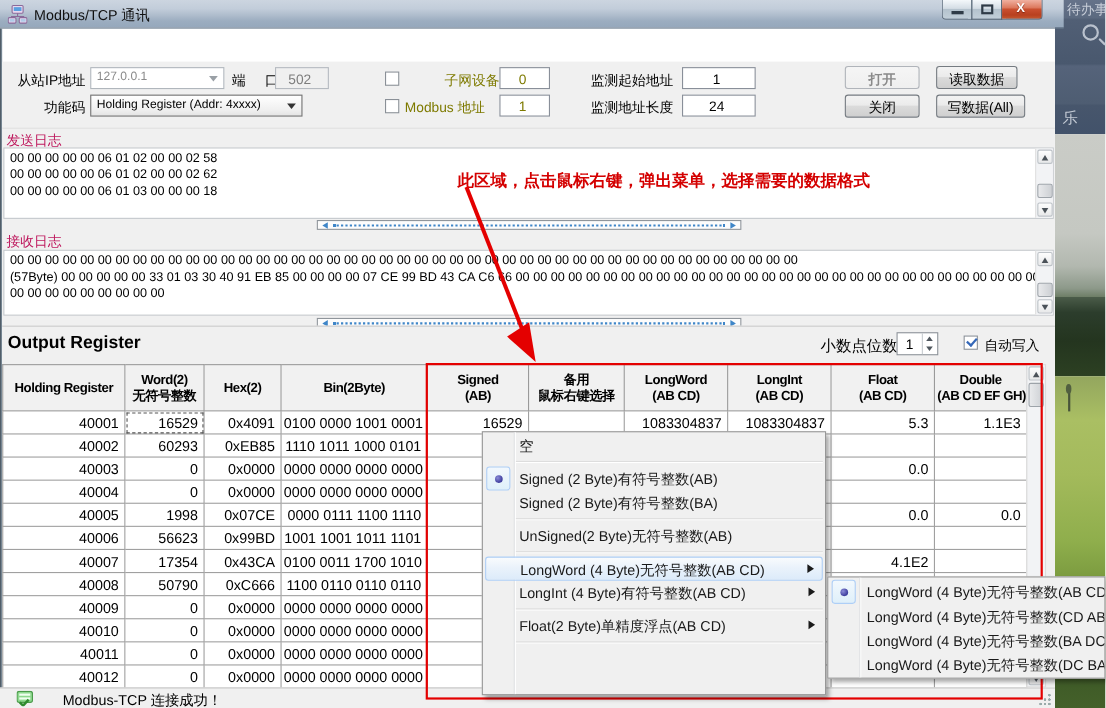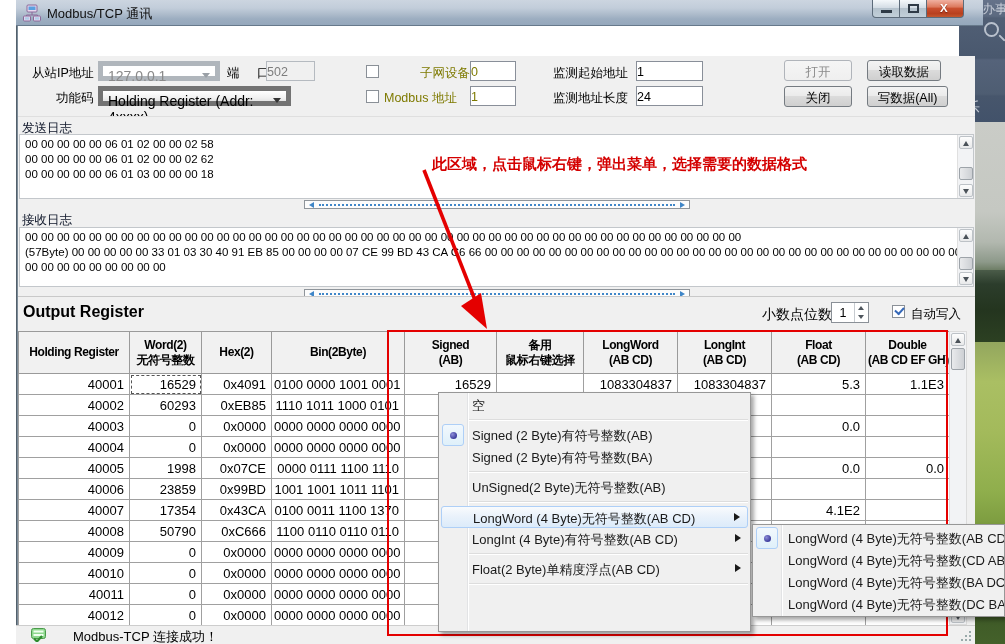--- a/index.html
+++ b/index.html
@@ -20,21 +20,21 @@
   .bg-trees { left:0; top:270px; width:46px; height:72px;
      background:linear-gradient(180deg,#4b5c49 0,#2c3d2c 14px,#24351f 40px,#2c4022 72px); }
   .bg-meadow { left:0; top:342px; width:46px; height:182px;
      background:linear-gradient(180deg,#93a65e 0,#aabf63 40px,#a3ba5b 90px,#8fae4c 150px,#7c9c40 182px); }
   .bg-bush { left:0; top:524px; width:46px; height:120px;
      background:linear-gradient(180deg,#5d7a33 0,#49652c 40px,#3c5726 80px,#44612a 120px); }
   .bg-tree-small { left:12px; top:354px; width:1.5px; height:20px; background:#47543a; }
   .bg-tree-small:before { content:""; position:absolute; left:-2px; top:-5px; width:5px; height:9px; background:#515f40; border-radius:50%; }
 
   
-  #app { left:16px; top:0; width:967px; height:644px; z-index:1; }
+  #app { left:0; top:0; width:967px; height:644px; z-index:1; }
 
   
   .titlebar { left:0; top:0; width:967px; height:26px;
      background:linear-gradient(180deg,#ccd5e0 0,#c2cdda 8px,#aebccc 14px,#9cadc0 19px,#94a7bb 26px);
      border-bottom:1px solid #67798b; }
   .title-icon { left:7px; top:4px; width:18px; height:18px; }
   .title-text { left:31px; top:5px; font-size:13px; color:#101010; white-space:nowrap; }
   .winbtns { left:856px; top:0; width:92px; height:18px; }
   .winbtn { position:absolute; top:0; height:18px; border:1px solid #5c6b7a; border-top:none;
      background:linear-gradient(180deg,#f4f8fb 0,#d4dde5 45%,#b4c2cd 50%,#c2cfd9 100%); }
@@ -55,36 +55,36 @@
   .banner-title { left:100px; width:857px; top:6px; text-align:center; color:#ffffff; font-size:16px; font-weight:bold;
      font-family:"Liberation Mono", monospace; letter-spacing:1px; white-space:nowrap; }
   .banner-author { left:843px; top:1px; width:100px; text-align:center; color:#b8dcdc; font-size:12px; line-height:13px; white-space:nowrap; }
   .banner-qq { font-size:10.5px; color:#aed4d4; }
 
   
   .panel { left:2px; top:56px; width:957px; height:60px; background:#f0f0f0; }
   .lbl { position:absolute; font-size:12.5px; color:#000; white-space:nowrap; }
   .lbl-olive { color:#7e7a00; }
   .field { position:absolute; background:#fff; border:1px solid #898f99; font-size:12.5px; color:#000;
-     text-align:left; padding:2px 4px 0 0; }
+     text-align:center; padding:2px 4px 0 0; }
   .field-olive { color:#7e7a00; }
   .field-dis { background:#f0f0f0; color:#7d7d7d; border-color:#b5bac0; }
-  .combo { position:absolute; border:5px solid #737373; background:linear-gradient(180deg,#ffffff,#f0f0f0 70%,#e4e4e4); font-size:14px; padding:2px 0 0 5px; }
+  .combo { position:absolute; border:1px solid #737373; background:linear-gradient(180deg,#ffffff,#f0f0f0 70%,#e4e4e4); font-size:11px; padding:2px 0 0 5px; }
   .combo-dis { border-color:#b0b6bc; background:#fff; color:#8a8a8a; }
   .combo-arrow { position:absolute; right:5px; top:7px; width:0; height:0; border-left:4px solid transparent; border-right:4px solid transparent; border-top:5px solid #333; }
   .combo-arrow.gray { border-top-color:#9aa0a6; }
   .checkbox { position:absolute; width:13px; height:13px; background:#fff; border:1px solid #8a9097; }
   .checkbox.checked:after { content:""; position:absolute; left:2px; top:1px; width:7px; height:4px; border-left:2px solid #3568b8; border-bottom:2px solid #3568b8; transform:rotate(-48deg); }
   .btn { position:absolute; border:1px solid #757b81; border-radius:3px; font-size:12.5px; color:#000; text-align:center;
      background:linear-gradient(180deg,#f3f3f3 0,#ebebeb 45%,#dbdbdb 50%,#cfcfcf 100%); padding-top:3px; }
   .btn-dis { border-color:#b0b4ba; color:#8a8a8a; background:linear-gradient(180deg,#f5f5f5,#efefef); }
 
   
   .logsec { left:2px; top:116px; width:957px; height:180px; background:#f0f0f0; border-top:1px solid #dfdfdf; }
-  .log-label { position:absolute; font-size:12.5px; color:#0f172a; }
+  .log-label { position:absolute; font-size:12.5px; color:#be185d; }
   .logbox { position:absolute; left:1px; width:955px; background:#fff; border:1px solid #c3c7cb; }
   .logline { font-size:11.5px; color:#000; line-height:15px; white-space:nowrap; padding-left:5px; }
   .annotation { left:414px; top:38px; font-size:15px; font-weight:bold; color:#d40000; white-space:nowrap; }
 
   
   .vscroll { position:absolute; width:16px; background:#f2f3f5; border-left:1px solid #e0e0e0; }
   .vs-btn { position:absolute; left:1px; width:14px; height:13px; background:linear-gradient(180deg,#fdfdfd,#e8e9ea); border:1px solid #bdc2c7; border-radius:2px; }
   .vs-up { top:1px; } .vs-down { bottom:1px; }
   .vs-thumb { position:absolute; left:1px; width:14px; background:linear-gradient(90deg,#e9eaec,#cdd0d4); border:1px solid #9da3a9; border-radius:2px; }
   .tri-up { position:absolute; left:3px; top:4px; width:0; height:0; border-left:3.5px solid transparent; border-right:3.5px solid transparent; border-bottom:5px solid #4b5259; }
@@ -217,21 +217,21 @@
 
     <div class="checkbox" style="left:348px;top:34px;"></div>
     <span class="lbl lbl-olive" style="left:366px;top:34px;">Modbus 地址</span>
     <input class="field field-olive" style="left: 452px; top: 30px; width: 46px; height: 20px;" readonly="" value="1">
 
     <span class="lbl" style="left:535px;top:9px;">监测起始地址</span>
     <input class="field" style="left: 618px; top: 5px; width: 67px; height: 20px;" value="1">
     <span class="lbl" style="left:535px;top:34px;">监测地址长度</span>
     <input class="field" style="left: 618px; top: 30px; width: 67px; height: 20px;" value="24">
 
-    <div class="btn btn-dis" style="left:766px;top:4px;width:68px;height:21px;">打开</div>
+    <div class="btn btn-dis" style="left:766px;top:4px;width:68px;height:21px;font-weight:bold;">打开</div>
     <div class="btn" style="left:849px;top:4px;width:74px;height:21px;">读取数据</div>
     <div class="btn" style="left:766px;top:30px;width:68px;height:21px;">关闭</div>
     <div class="btn" style="left:849px;top:30px;width:81px;height:21px;">写数据(All)</div>
   </div>
 
   <div class="abs logsec">
     <span class="log-label" style="left:4px;top:3px;">发送日志</span>
     <div class="logbox" style="top:17px;height:65px;">
       <div id="send-lines" style="padding-top:2px;">
           <div class="logline">00 00 00 00 00 06 01 02 00 00 02 58</div>
@@ -374,35 +374,35 @@
             <td>0000 0111 1100 1110</td>
             <td></td>
             <td></td>
             <td></td>
             <td></td>
             <td>0.0</td>
             <td>0.0</td>
           </tr>
           <tr>
             <td>40006</td>
-            <td>23859</td>
+            <td>56623</td>
             <td>0x99BD</td>
             <td>1001 1001 1011 1101</td>
             <td></td>
             <td></td>
             <td></td>
             <td></td>
             <td></td>
             <td></td>
           </tr>
           <tr>
             <td>40007</td>
             <td>17354</td>
             <td>0x43CA</td>
-            <td>0100 0011 1100 1370</td>
+            <td>0100 0011 1700 1010</td>
             <td></td>
             <td></td>
             <td></td>
             <td></td>
             <td>4.1E2</td>
             <td></td>
           </tr>
           <tr>
             <td>40008</td>
             <td>50790</td>

